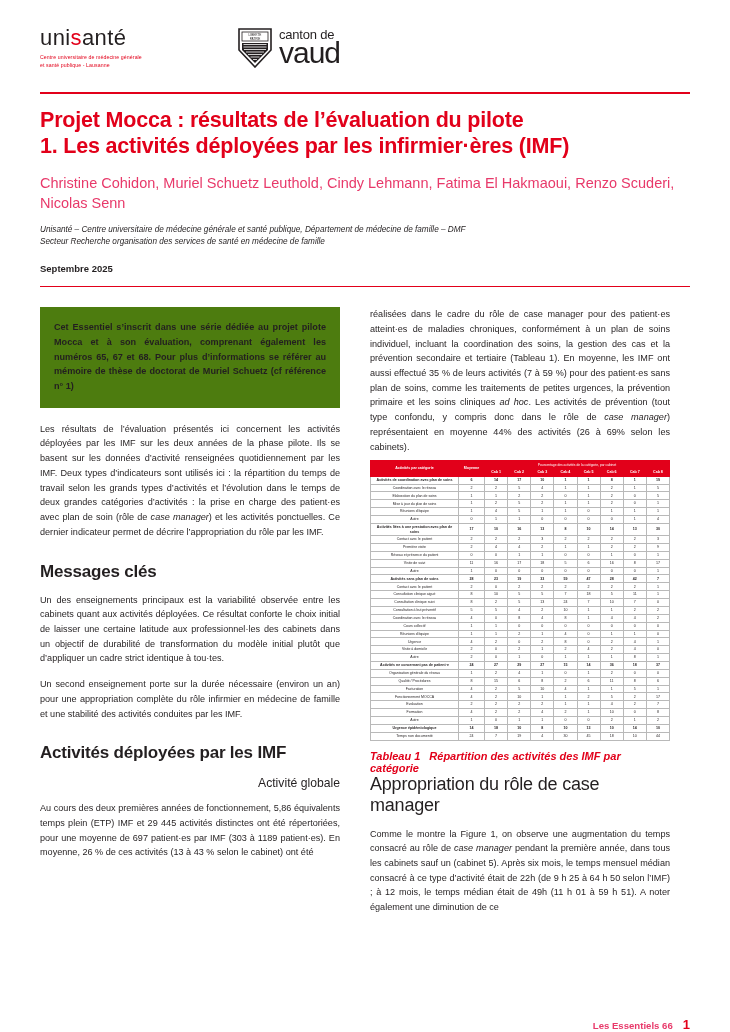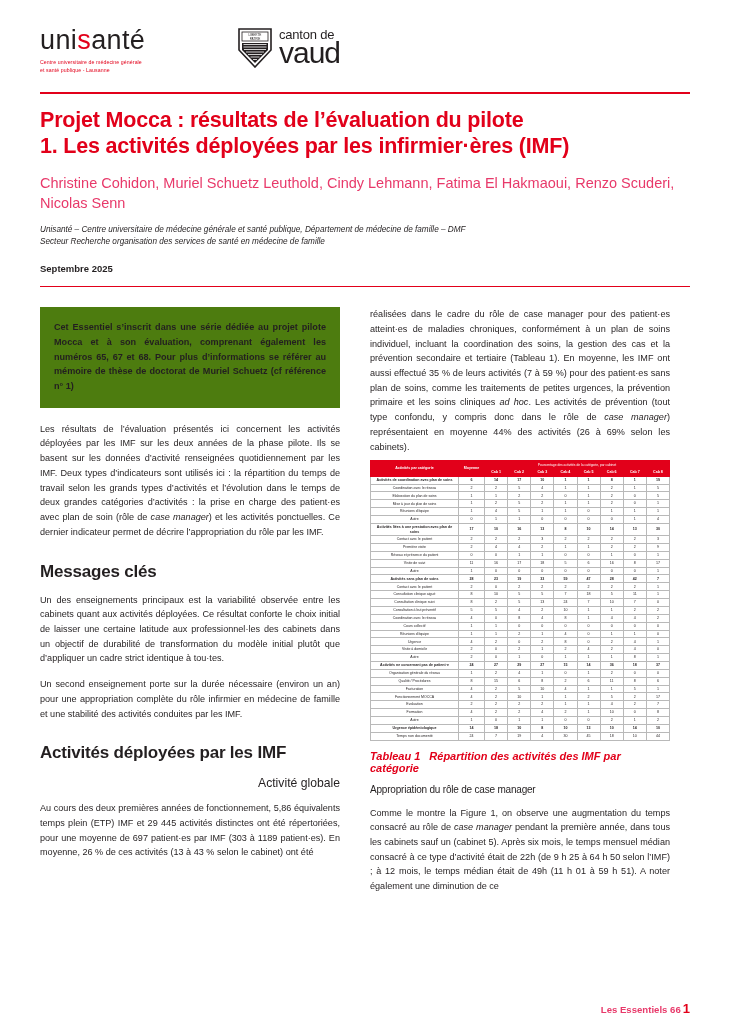--- a/index.html
+++ b/index.html
@@ -10,21 +10,21 @@
     color: #231f20;
     position: relative;
     overflow: hidden;
   }
   .page { width: 730px; height: 1032px; position: relative; padding: 0 40px; }
 
   
   .logo-band { display: flex; align-items: flex-start; padding-top: 26px; height: 88px; }
   .logo-unisante { width: 160px; }
   .logo-unisante .word {
-    font-size: 27px; letter-spacing: 0.4px; color: #231f20; font-weight: 300;
+    font-size: 22px; letter-spacing: 0.4px; color: #231f20; font-weight: 300;
     line-height: 1.05; white-space: nowrap;
   }
   .logo-unisante .word .uni { color: #231f20; }
   .logo-unisante .word .s { color: #e2001a; }
   .logo-unisante .word .ante { color: #231f20; }
   .logo-unisante .tagline {
     color: #e2001a; font-size: 5.2px; line-height: 1.5; margin-top: 5px; letter-spacing: 0.1px;
   }
   .logo-vaud { display: flex; align-items: flex-start; margin-left: 38px; padding-top: 2px; }
   .vaud-shield { width: 34px; height: 40px; margin-right: 7px; }
@@ -62,21 +62,21 @@
   p.body.first { margin-top: 14px; }
   .it { font-style: italic; }
 
   h2.section {
     font-size: 17px; font-weight: bold; margin-top: 22px; margin-bottom: 2px; color: #231f20;
     letter-spacing: -0.2px;
   }
   h3.subsection {
     font-size: 12.2px; font-weight: normal; margin-top: 13px; margin-bottom: 1px; color: #231f20; text-align: right;
   }
-  h2.section.rc { margin-top: 10px; font-size: 10px; font-weight: normal; }
+  h2.section.rc { margin-top: 0; font-size: 18px; font-weight: normal; }
 
   
   .table-wrap { margin-top: 6px; }
   table.acts {
     width: 300px; border-collapse: collapse; font-size: 3.6px; table-layout: fixed;
     color: #231f20;
   }
   table.acts th, table.acts td {
     border: 0.4px solid #b9b9b9; padding: 1.2px 1px; text-align: center; line-height: 1.25;
   }
@@ -88,21 +88,21 @@
   table.acts tr.grp.topline td { border-top: 0.9px solid #231f20; }
   table.acts tr.sub td.lbl { font-size: 3.5px; }
   .tbl-caption {
     color: #e2001a; font-size: 11px; font-weight: bold; font-style: italic; margin-top: 9px;
   }
   .tbl-caption .num { font-style: italic; }
   .tbl-caption .cap-text { margin-left: 9px; }
 
   
   .footer {
-    position: absolute; right: 40px; bottom: 16px; display: flex; align-items: baseline; gap: 2px;
+    position: absolute; right: 40px; bottom: 0; display: flex; align-items: baseline; gap: 10px;
   }
   .footer .lbl { color: #e8396a; font-size: 9.6px; font-weight: bold; }
   .footer .pg { color: #e2001a; font-size: 13px; font-weight: bold; }
 </style>
 </head>
 <body>
 
 <div class="page">
 
   <div class="logo-band">

